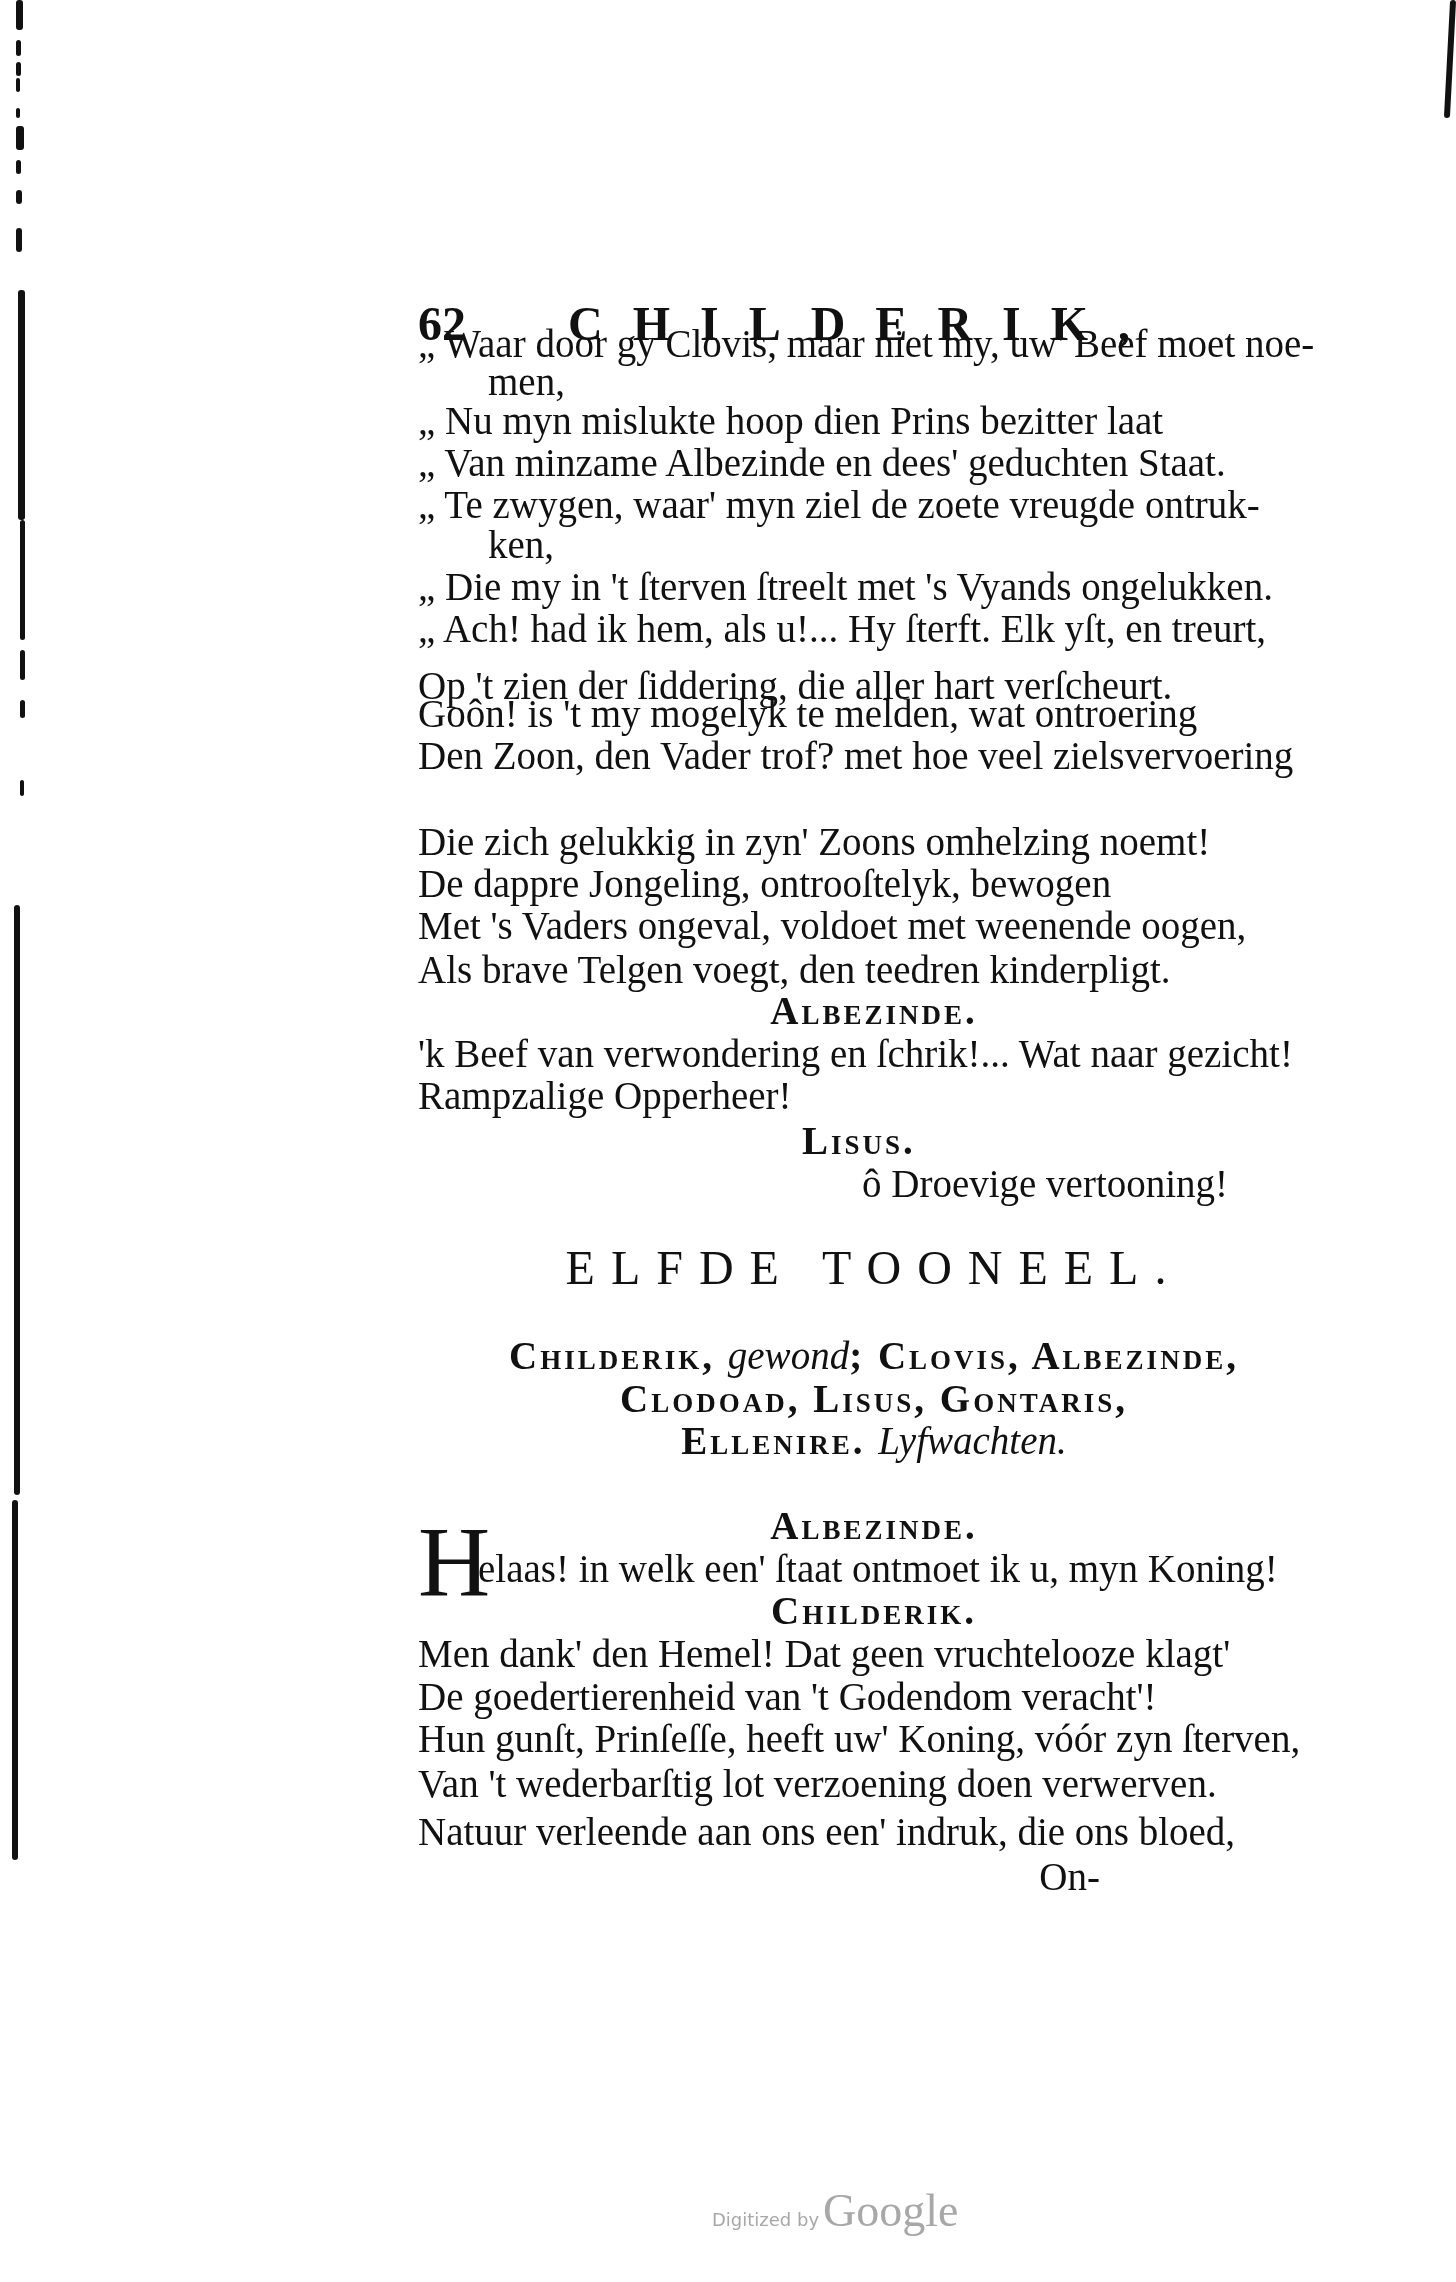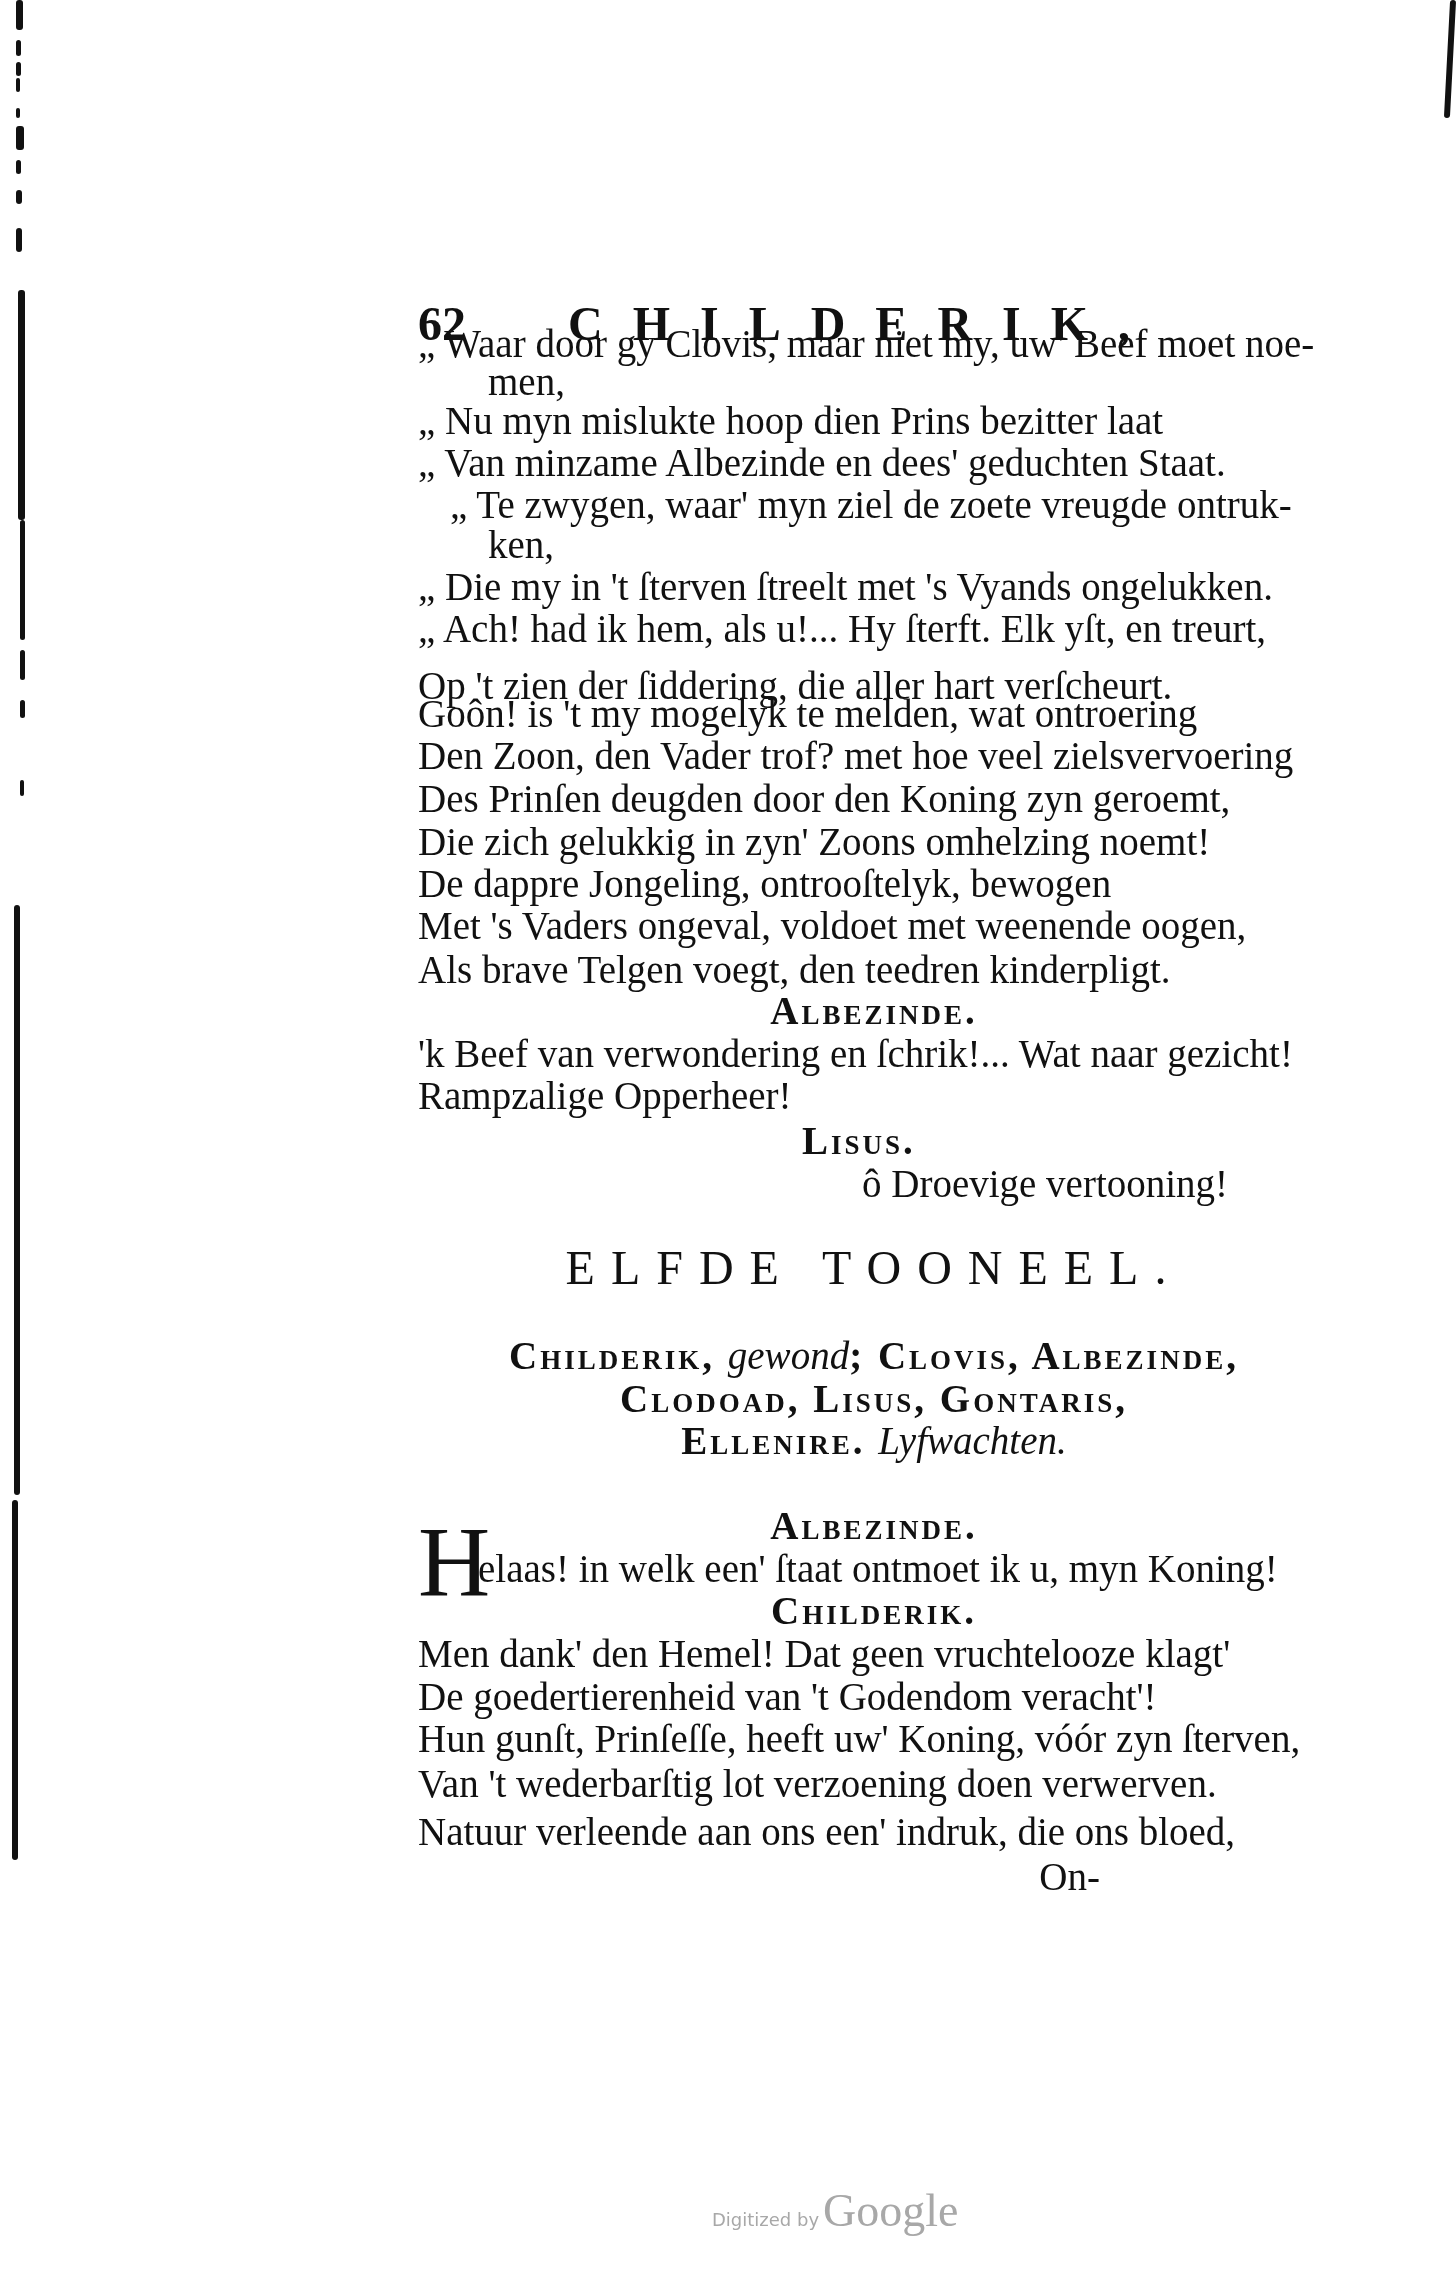--- a/index.html
+++ b/index.html
@@ -55,28 +55,27 @@
 
   <div class="line header-line" style="top:300px;">
     <span class="pageno">62</span>
     <span class="running-head">CHILDERIK,</span>
   </div>
 
   <div class="line" style="top:355px;">„ Waar door gy Clovis, maar niet my, uw' Beef moet noe-</div>
   <div class="line indent" style="top:393px;">men,</div>
   <div class="line" style="top:432px;">„ Nu myn mislukte hoop dien Prins bezitter laat</div>
   <div class="line" style="top:474px;">„ Van minzame Albezinde en dees' geduchten Staat.</div>
-  <div class="line" style="top:516px;margin-left:32px;">„ Te zwygen, waar' myn ziel de zoete vreugde ontruk-</div>
+  <div class="line" style="top:516px;">„ Te zwygen, waar' myn ziel de zoete vreugde ontruk-</div>
   <div class="line indent" style="top:556px;">ken,</div>
   <div class="line" style="top:598px;">„ Die my in 't ſterven ſtreelt met 's Vyands ongelukken.</div>
   <div class="line" style="top:640px;">„ Ach! had ik hem, als u!... Hy ſterft. Elk yſt, en treurt,</div>
   <div class="line" style="top:697px;">Op 't zien der ſiddering, die aller hart verſcheurt.</div>
   <div class="line" style="top:725px;">Goôn! is 't my mogelyk te melden, wat ontroering</div>
   <div class="line" style="top:767px;">Den Zoon, den Vader trof? met hoe veel zielsvervoering</div>
-  <div class="line" style="top:810px;">Des Prinſen deugden door den Koning zyn geroemt,</div>
   <div class="line" style="top:853px;">Die zich gelukkig in zyn' Zoons omhelzing noemt!</div>
   <div class="line" style="top:895px;">De dappre Jongeling, ontrooſtelyk, bewogen</div>
   <div class="line" style="top:937px;">Met 's Vaders ongeval, voldoet met weenende oogen,</div>
   <div class="line" style="top:981px;">Als brave Telgen voegt, den teedren kinderpligt.</div>
 
   <div class="line center sc" style="top:1022px;">Albezinde.</div>
   <div class="line" style="top:1065px;">'k Beef van verwondering en ſchrik!... Wat naar gezicht!</div>
   <div class="line" style="top:1107px;">Rampzalige Opperheer!</div>
 
   <div class="line sc" style="top:1152px; left:802px;">Lisus.</div>

